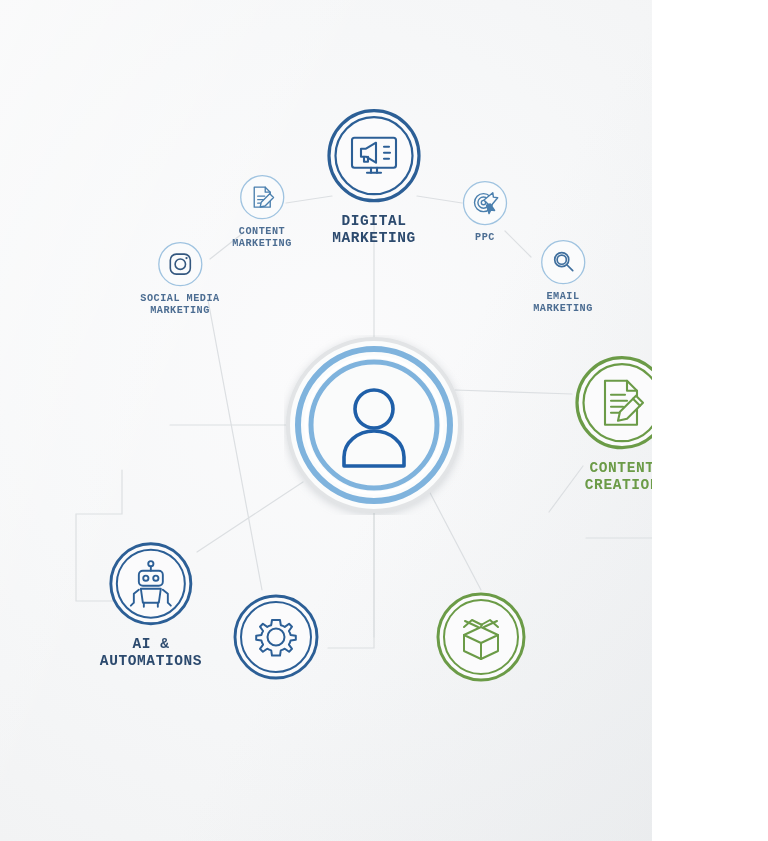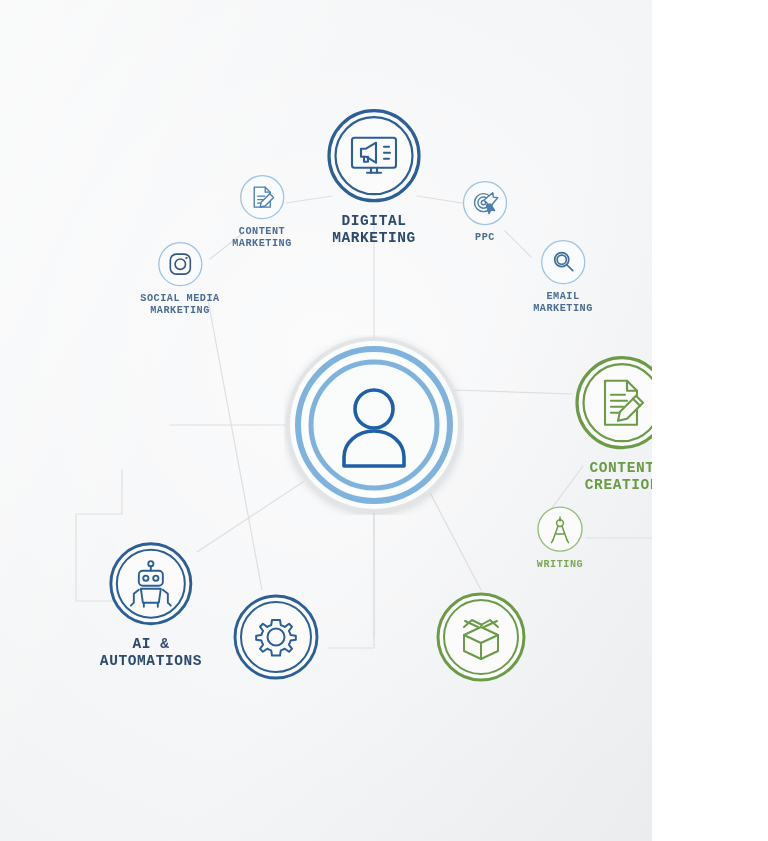--- a/index.html
+++ b/index.html
@@ -279,35 +279,20 @@
           <circle cx="21.5" cy="20.5" r="7"></circle>
           <circle cx="21.5" cy="20.5" r="4.6"></circle>
           <path d="M26.6 25.6 L32.5 31.5"></path>
         </g>
       </svg>
     </div>
     <div class="caption">EMAIL
 MARKETING</div>
   </div>
 
-  <div class="node secondary secondary-green" style="left:560px; top:538px;">
-    <div class="disc">
-      <svg width="48" height="48" viewBox="0 0 48 48">
-        <circle cx="24" cy="24" r="22" fill="#fafbfa" stroke="#9bc07b" stroke-width="1.4"></circle>
-        <g fill="none" stroke="#6b9b47" stroke-width="1.5" stroke-linecap="round" stroke-linejoin="round">
-          <path d="M24 12 v4"></path>
-          <circle cx="24" cy="18" r="3.4"></circle>
-          <path d="M22 21 L17 35 M26 21 L31 35"></path>
-          <path d="M17 35 l-1.5 2.5 M31 35 l1.5 2.5"></path>
-          <path d="M20 29 h8"></path>
-        </g>
-      </svg>
-    </div>
-    <div class="caption">WRITING</div>
-  </div>
 
   <div class="node secondary secondary-green" style="left:691px; top:515px;">
     <div class="disc">
       <svg width="48" height="48" viewBox="0 0 48 48">
         <circle cx="24" cy="24" r="22" fill="#fafbfa" stroke="#9bc07b" stroke-width="1.4"></circle>
         <g fill="none" stroke="#6b9b47" stroke-width="1.5" stroke-linecap="round" stroke-linejoin="round">
           <circle cx="22" cy="16" r="3.4"></circle>
           <circle cx="22" cy="16" r="1.1"></circle>
           <path d="M28 14 h6"></path>
           <rect x="13" y="21" width="19" height="12" rx="2"></rect>

